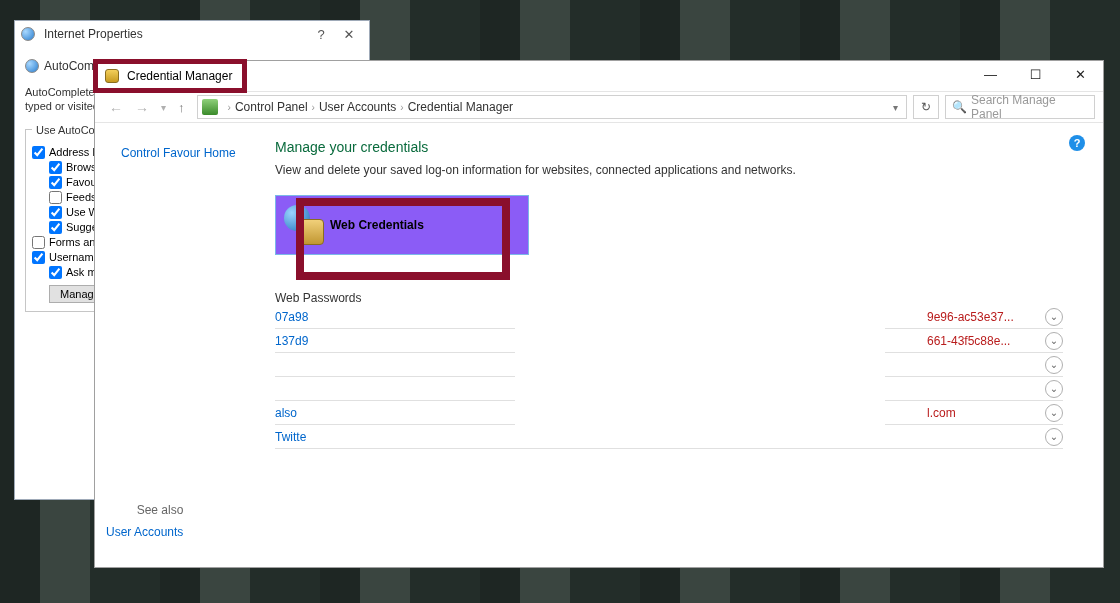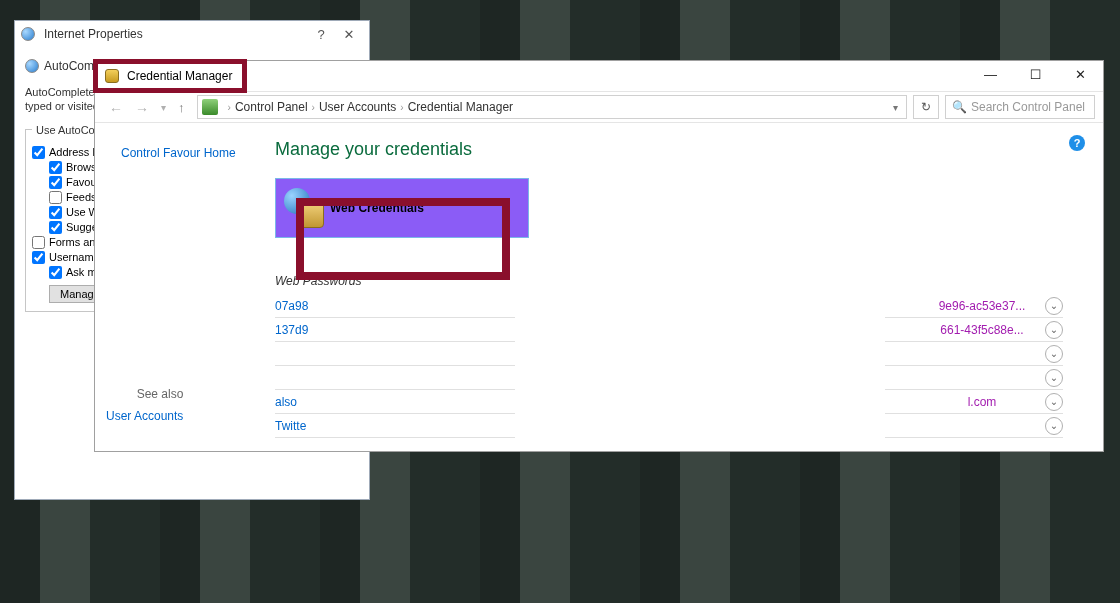--- a/index.html
+++ b/index.html
@@ -18,21 +18,21 @@
   .globe-ic { width: 14px; height: 14px; border-radius: 50%; background: radial-gradient(circle at 30% 30%, #a8d8ff, #2a7ecf); border: 1px solid #888; margin-right: 5px; }
   .ie-desc { font-size: 11px; color: #333; margin-top: 12px; line-height: 1.3; }
   .fieldset { border: 1px solid #c6c6c6; margin-top: 10px; padding: 8px 6px 8px 6px; font-size: 11px; }
   .fieldset legend { font-size: 11px; padding: 0 4px; color: #333; }
   .chk-row { display: flex; align-items: center; margin: 2px 0; }
   .chk-row input { margin-right: 4px; width:13px; height:13px; }
   .chk-indent { margin-left: 17px; }
   .btn-flat { border: 1px solid #adadad; background: #e1e1e1; font-size: 11px; padding: 2px 10px; margin-top: 4px; margin-left: 17px; }
 
   
-  .cm-window { position: absolute; left: 94px; top: 60px; width: 1010px; height: 392px; background: #fff; border: 1px solid #a0a0a0; }
+  .cm-window { position: absolute; left: 94px; top: 60px; width: 1010px; height: 508px; background: #fff; border: 1px solid #a0a0a0; }
   .cm-titlebar { height: 30px; display: flex; align-items: center; padding-left: 10px; }
   .cm-titlebar .keyic { width: 14px; height: 14px; background: linear-gradient(#f3cf5b,#c89a1f); border:1px solid #8a6d1f; border-radius:3px; margin-right:8px; }
   .cm-titlebar .ttl { font-size: 12px; color: #000; }
   .cm-titlebar .spacer { flex: 1; }
   .cm-titlebar .wbtn { width: 45px; height: 30px; text-align: center; line-height: 28px; font-size: 13px; color: #222; }
 
   .highlight-title { position: absolute; left: 93px; top: 59px; width: 154px; height: 34px; border: 5px solid #8a0f2c; pointer-events: none; }
 
   .cm-toolbar { height: 32px; border-top: 1px solid #e5e5e5; border-bottom: 1px solid #e5e5e5; display: flex; align-items: center; padding: 0 8px; font-size: 12px; position: relative; }
   .nav-arrow { color: #b0b0b0; font-size: 14px; padding: 0 6px; }
@@ -45,37 +45,37 @@
   .refresh-btn { width: 26px; height:24px; border:1px solid #d0d0d0; display:flex; align-items:center; justify-content:center; color:#555; font-size:12px; margin-right:6px; }
   .search-box { width: 150px; height: 24px; border: 1px solid #d0d0d0; display: flex; align-items: center; padding: 0 6px; color: #999; font-size: 12px; }
   .search-box .sic { margin-right: 4px; }
 
   .cm-content { position: absolute; top: 62px; left: 0; right: 0; bottom: 0; display: flex; }
   .cm-side { width: 180px; padding: 20px 10px 10px 26px; }
   .cm-side a { color: #0066cc; font-size: 12px; text-decoration: none; }
   .cm-side .seealso { position:absolute; bottom:28px; left:11px; font-size:12px;text-align:right; }
   .cm-side .seealso .lbl { color:#666; display:block; margin-bottom:8px; }
   .cm-main { flex: 1; padding: 16px 40px 10px 0; position: relative; }
-  .cm-main h1 { color: #0a6b3d; font-size: 18px; font-weight: 400; }
+  .cm-main h1 { color: #0a6b3d; font-size: 14px; font-weight: 400; }
   .cm-main .sub { font-size: 12px; color: #333; margin-top: 8px; }
   .cred-boxes { display: flex; gap: 10px; margin-top: 18px; }
   .cred-box { width: 254px; height: 60px; border: 1px solid #d0d0d0; display: flex; align-items: center; padding: 0 8px; font-size: 12px; font-weight: 600; cursor: pointer; }
   .cred-box.selected { background: #8b5cf6; border-color: #7ab8e8; }
   .cred-box .bigic { width: 40px; height: 40px; margin-right: 6px; position: relative; }
   .bigic .globeshape { position:absolute; left:0; top:0; width:26px; height:26px; border-radius:50%; background: radial-gradient(circle at 30% 30%, #9ad4ff,#1e6fb8); }
   .bigic .vaultshape { position:absolute; right:0; bottom:0; width:26px; height:26px; background: linear-gradient(#f1d07a,#c19732); border-radius:4px; border:1px solid #8a6d1f; }
   .bigic .monitorshape { position:absolute; left:0; top:2px; width:28px; height:20px; background:#3a7ecf; border:2px solid #5aa0e6; border-radius:2px; }
 
   .highlight-box { position: absolute; left: 296px; top: 198px; width: 214px; height: 82px; border: 8px solid #8a0f2c; background: transparent; pointer-events: none; z-index: 5; }
 
-  .section-label { font-size: 12px; color: #333; margin-top: 36px; font-style: italic; }
-  .pwd-list { margin-top: 6px; }
+  .section-label { font-size: 12px; color: #333; margin-top: 36px; }
+  .pwd-list { }
   .pwd-row { display: flex; align-items: center; border-bottom: 1px solid #e0e0e0; height: 24px; font-size: 12px; }
   .pwd-row .left { color: #0066cc; width: 200px; overflow:hidden; white-space:nowrap; }
-  .pwd-row .right { margin-left: auto; color: #a21caf; width: 110px; overflow:hidden; white-space:nowrap; text-align:center; }
+  .pwd-row .right { margin-left: auto; color: #b91c1c; width: 110px; overflow:hidden; white-space:nowrap; text-align:left; }
   .pwd-row .expand { width:18px; height:18px; border:1px solid #b0b0b0; border-radius:50%; margin-left:8px; display:flex; align-items:center; justify-content:center; color:#666; font-size:10px; }
 
   .mask-bar { position:absolute; background:#fff; z-index:3; }
   .help-icon { position:absolute; right:18px; top:74px; width:16px; height:16px; border-radius:50%; background:#1f8fe8; color:#fff; font-size:11px; font-weight:bold; display:flex; align-items:center; justify-content:center; }
 </style>
 </head>
 <body>
 
 <div class="bg"></div>
 
@@ -160,36 +160,37 @@
       <span class="crumb">Control Panel</span>
       <span class="sep">›</span>
       <span class="crumb">User Accounts</span>
       <span class="sep">›</span>
       <span class="crumb">Credential Manager</span>
       <span class="arrdown">▾</span>
     </div>
     <div class="refresh-btn">↻</div>
     <div class="search-box">
       <span class="sic">🔍</span>
-      <span>Search Control Panel</span>
+      <span>Search Manage Panel</span>
     </div>
   </div>
 
   <div class="help-icon">?</div>
 
   <div class="cm-content">
     <div class="cm-side">
       <a href="#">Control Favour Home</a>
       <div class="seealso">
         <span class="lbl">See also</span>
         <a href="#">User Accounts</a>
       </div>
     </div>
     <div class="cm-main">
       <h1>Manage your credentials</h1>
+      <p class="sub">View and delete your saved log-on information for websites, connected applications and networks.</p>
 
       <div class="cred-boxes">
         <div class="cred-box selected">
           <div class="bigic">
             <div class="globeshape"></div>
               <div class="vaultshape"></div>
           </div>
           <span>Web Credentials</span>
         </div>
       </div>

